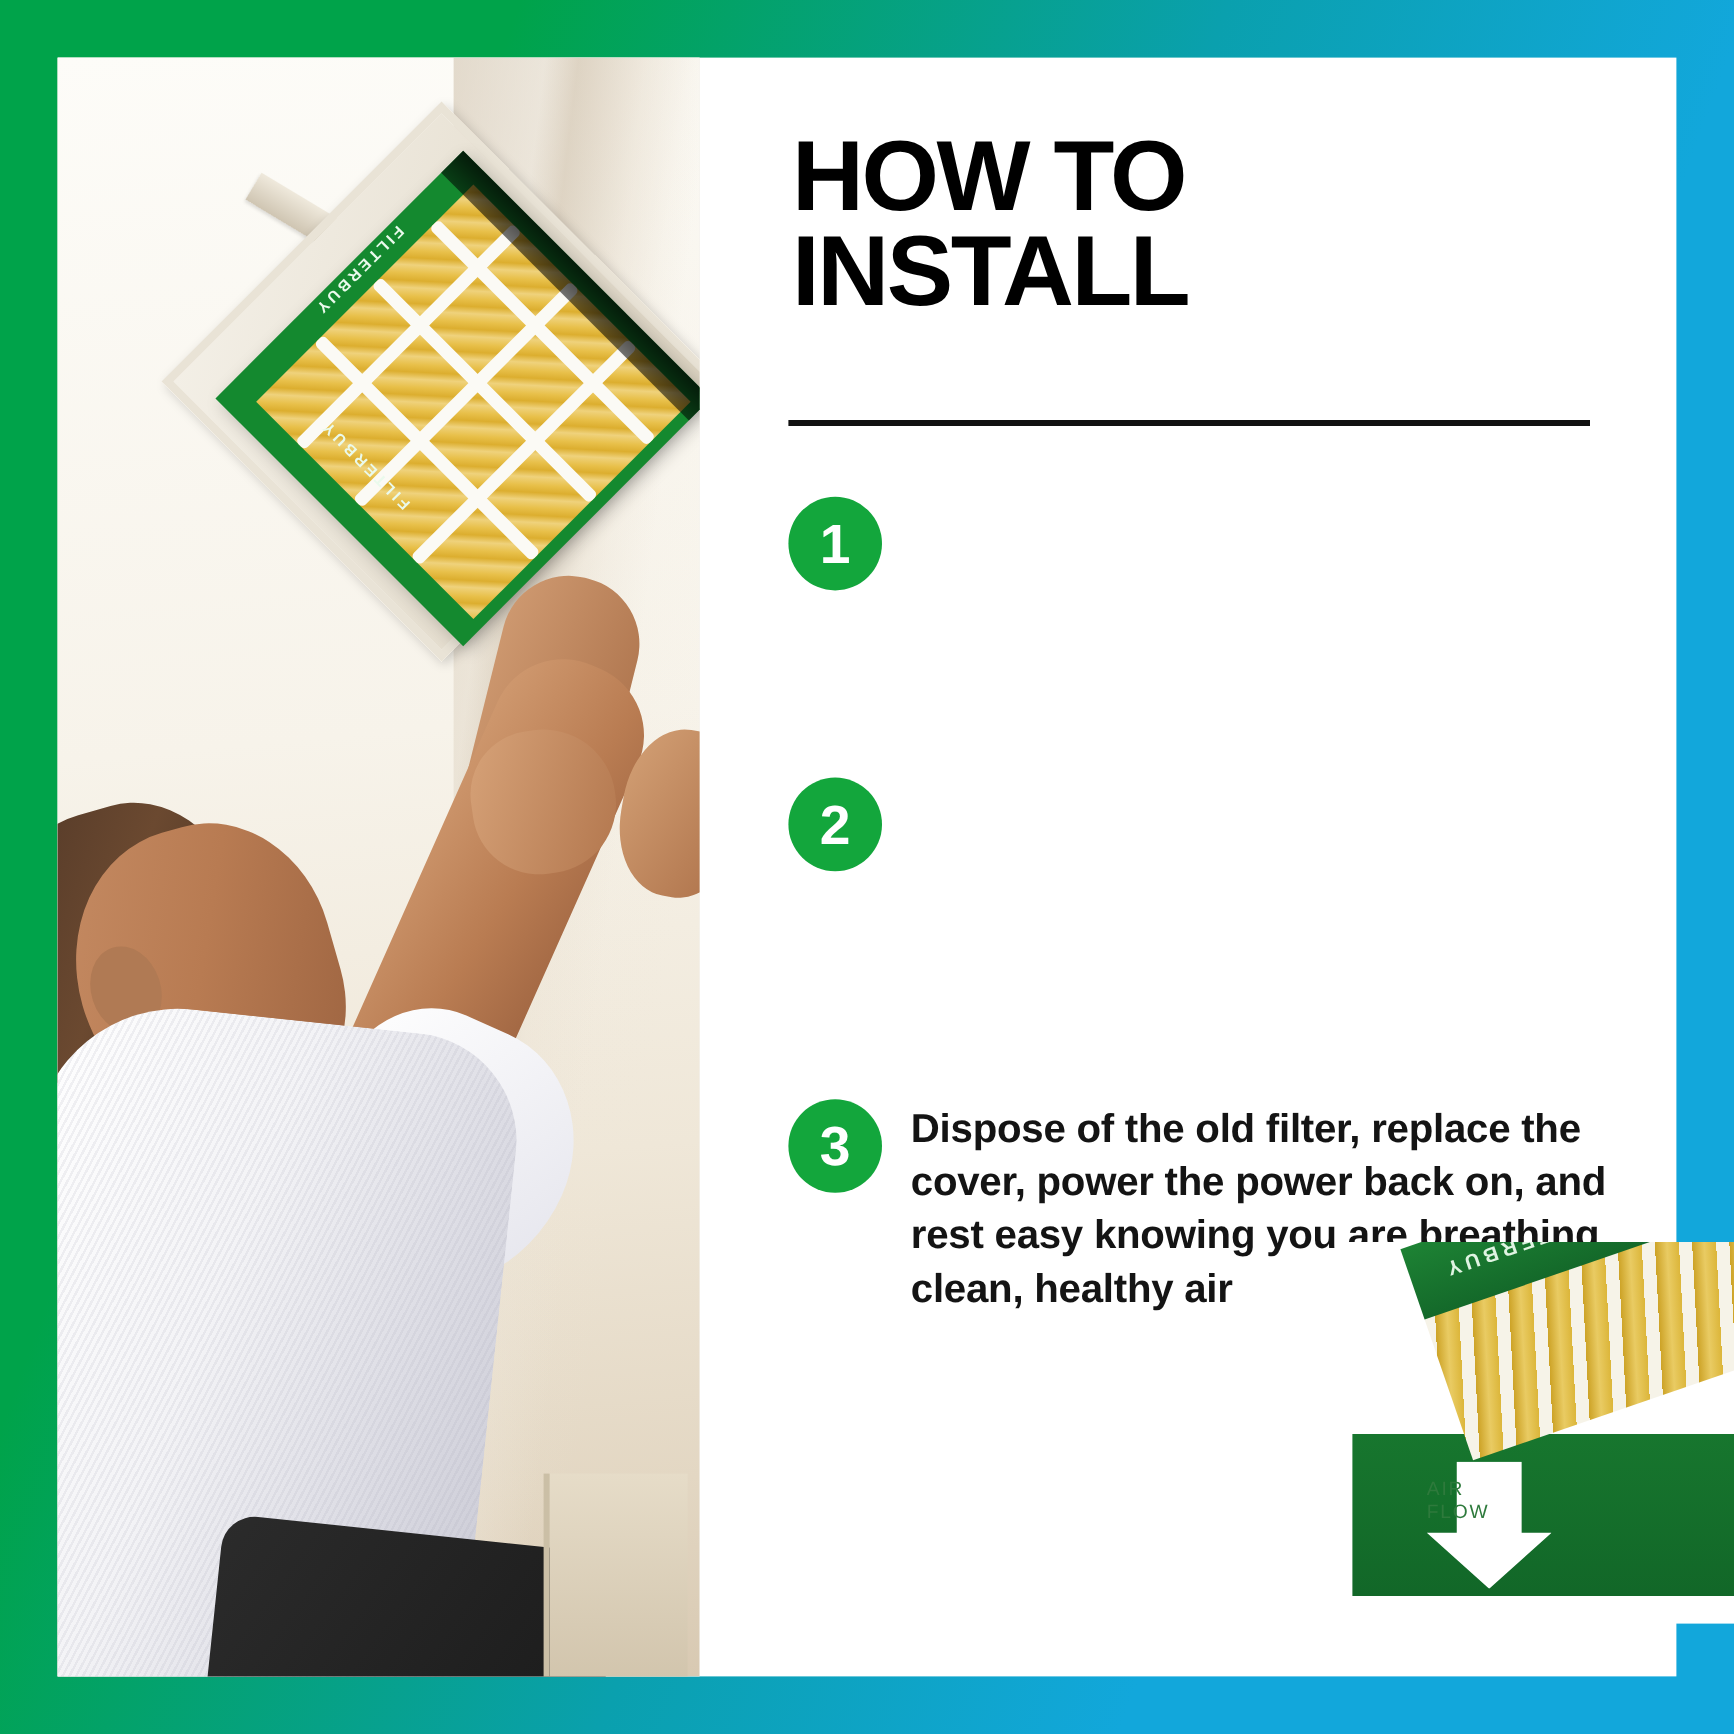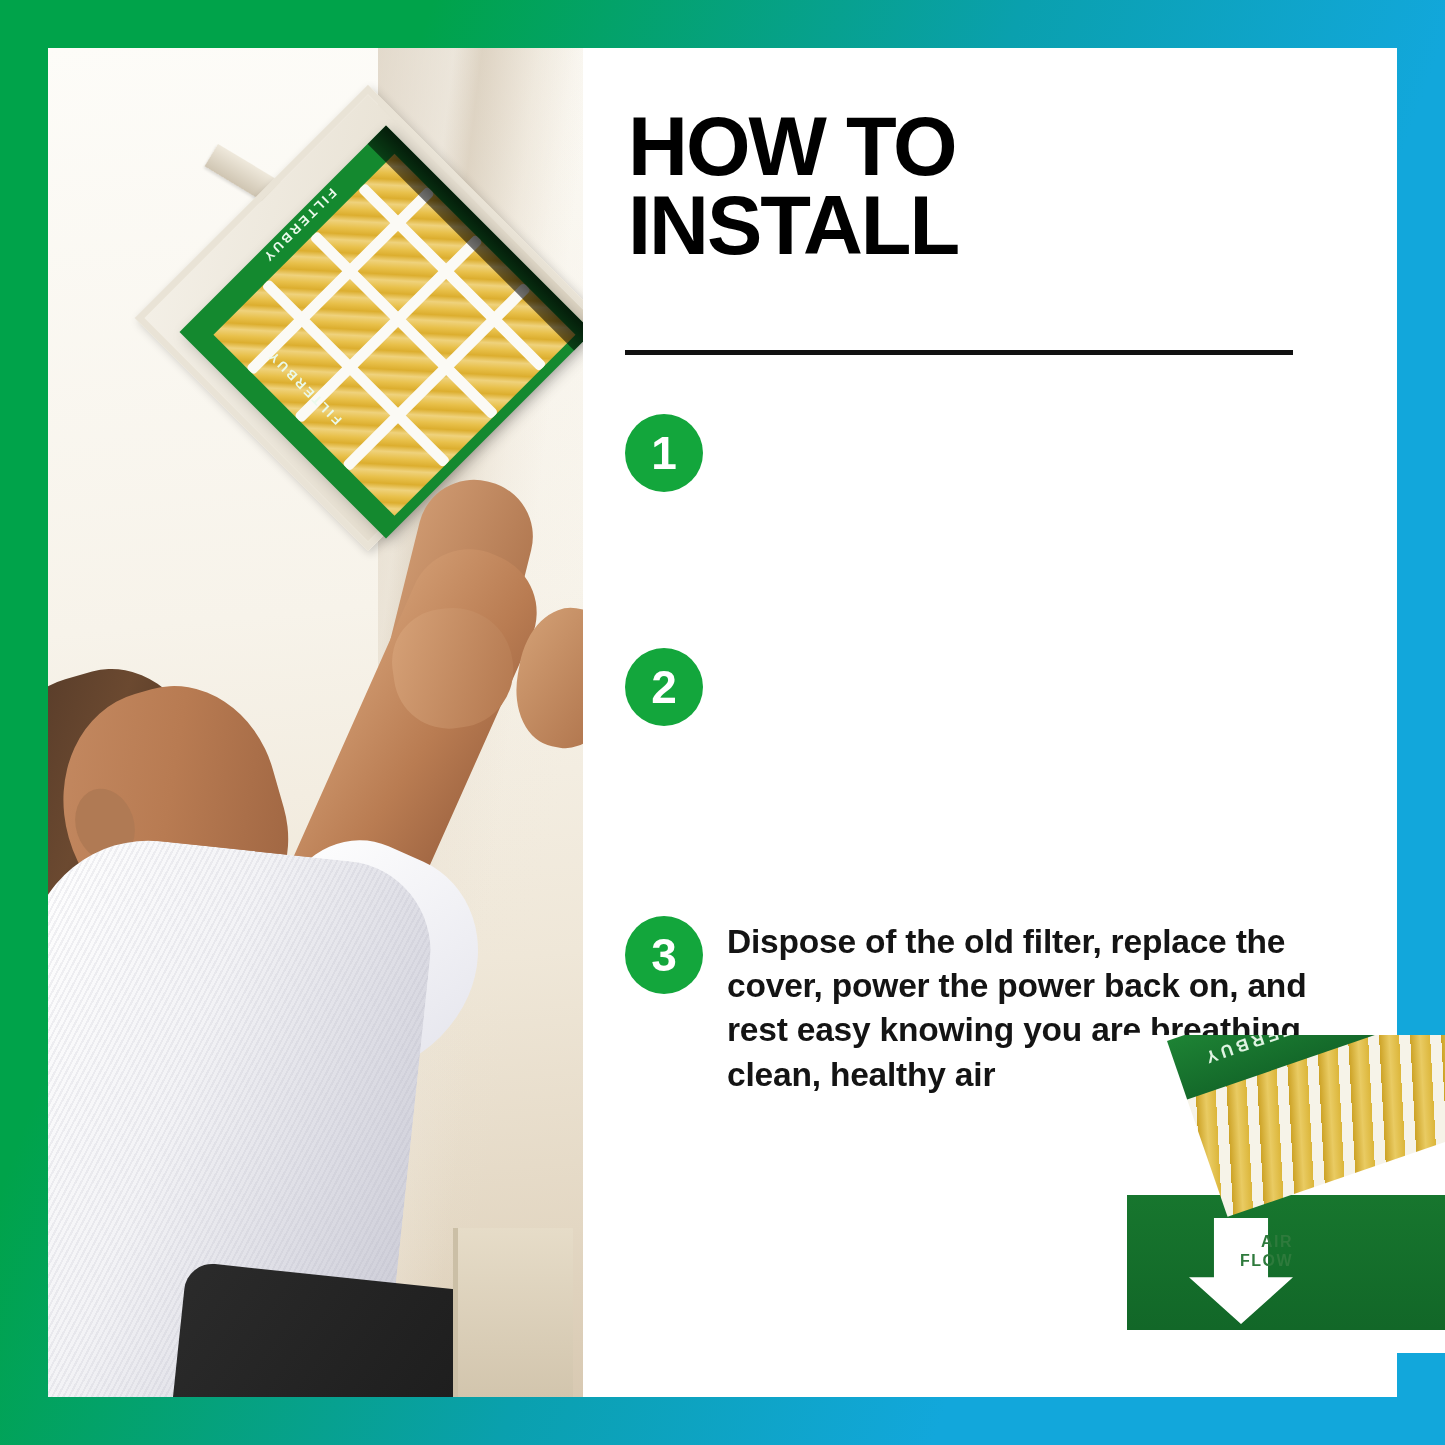--- a/index.html
+++ b/index.html
@@ -150,21 +150,21 @@
     background:linear-gradient(120deg,#2b2b2b,#1b1b1b);
     transform:rotate(6deg); border-radius:28px 18px 0 0;
   }
   .door {
     position:absolute; left:405px; top:1180px; width:120px; height:170px;
     background:linear-gradient(180deg,#e6dcc8,#d2c5ad);
     border-left:5px solid #cbbfa6;
   }
 
   
-  #content { position:absolute; left:527px; top:0; width:790px; height:1036px; }
+  #content { position:absolute; left:559px; top:0; width:790px; height:1036px; }
 
   .title {
     position:absolute; left:53px; top:60px; width:700px;
     font-size:83px; font-weight:700; line-height:.95;
     letter-spacing:-2px; color:#000;
   }
   .divider {
     position:absolute; left:50px; top:302px; width:668px; height:5px;
     background:#111;
   }
@@ -216,22 +216,22 @@
   }
   .arrow-wrap {
     position:absolute; left:72px; top:183px; width:104px; height:106px;
   }
   .arrow-shape {
     position:absolute; inset:0; background:#ffffff;
     clip-path:polygon(24% 0%, 76% 0%, 76% 56%, 100% 56%, 50% 100%, 0% 56%, 24% 56%);
   }
   .arrow-text {
     position:absolute; left:0; top:14px; width:100%;
-    text-align:right; color:#2e7a3c;
-    font-size:16px; font-weight:700; letter-spacing:1.5px; line-height:1.2;
+    text-align:left; color:#2e7a3c;
+    font-size:16px; font-weight:400; letter-spacing:1.5px; line-height:1.2;
   }
 </style>
 </head>
 <body>
 
 <div id="page">
   <div id="canvas">
 
     <div id="photo">
       <div class="wall"></div>

